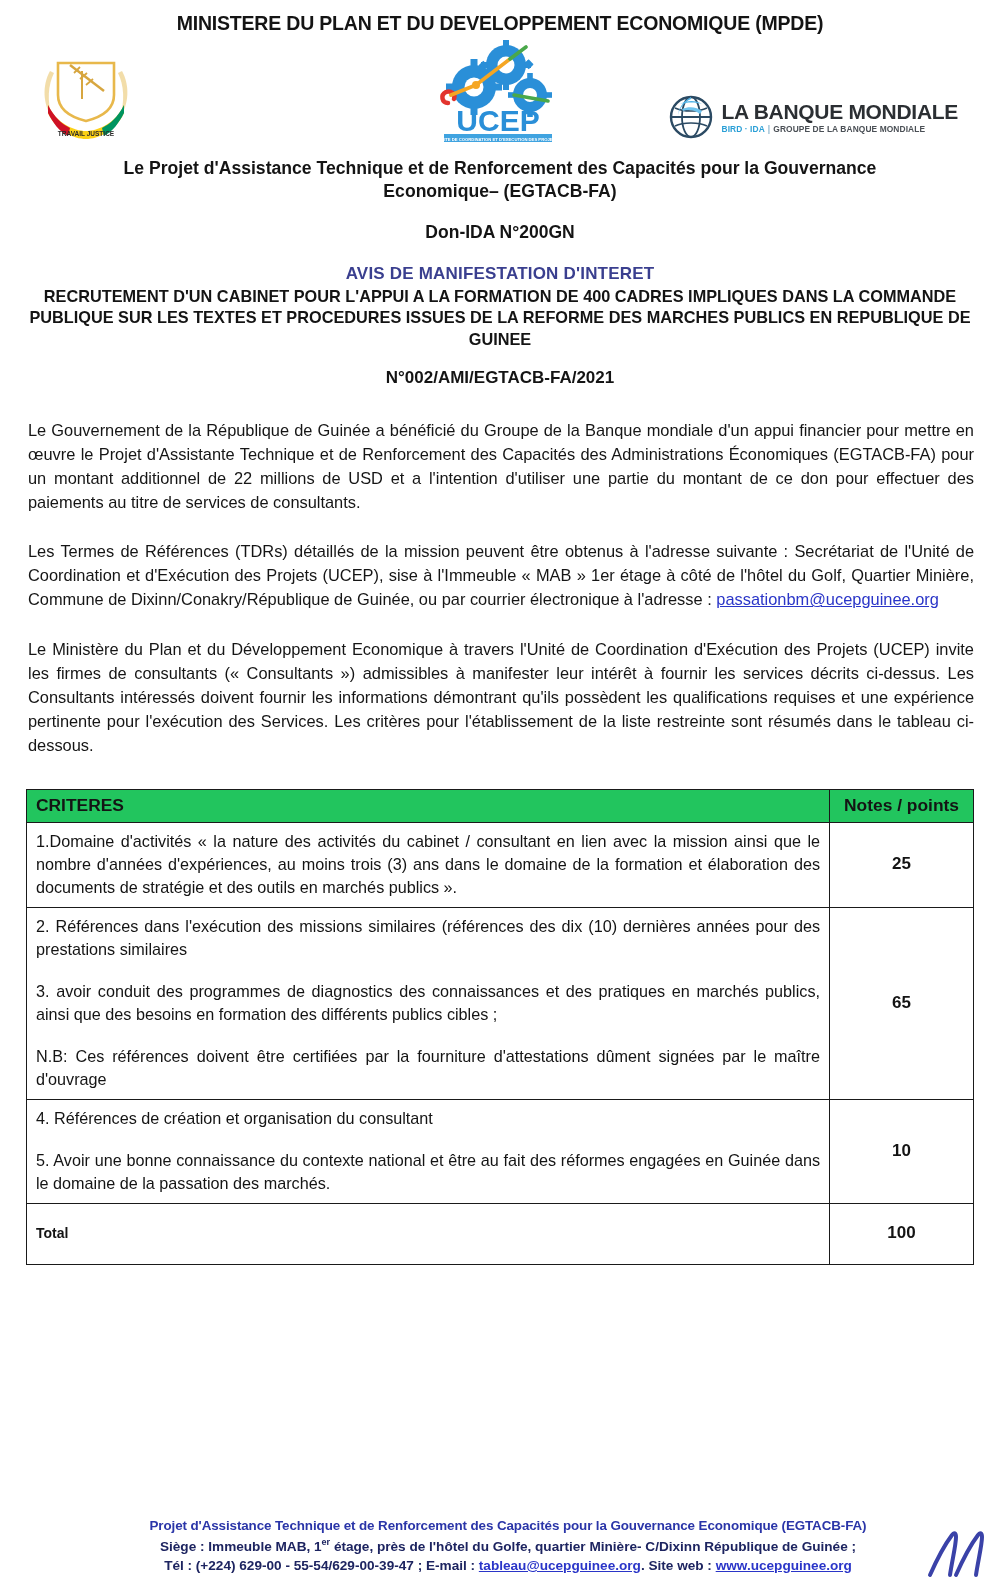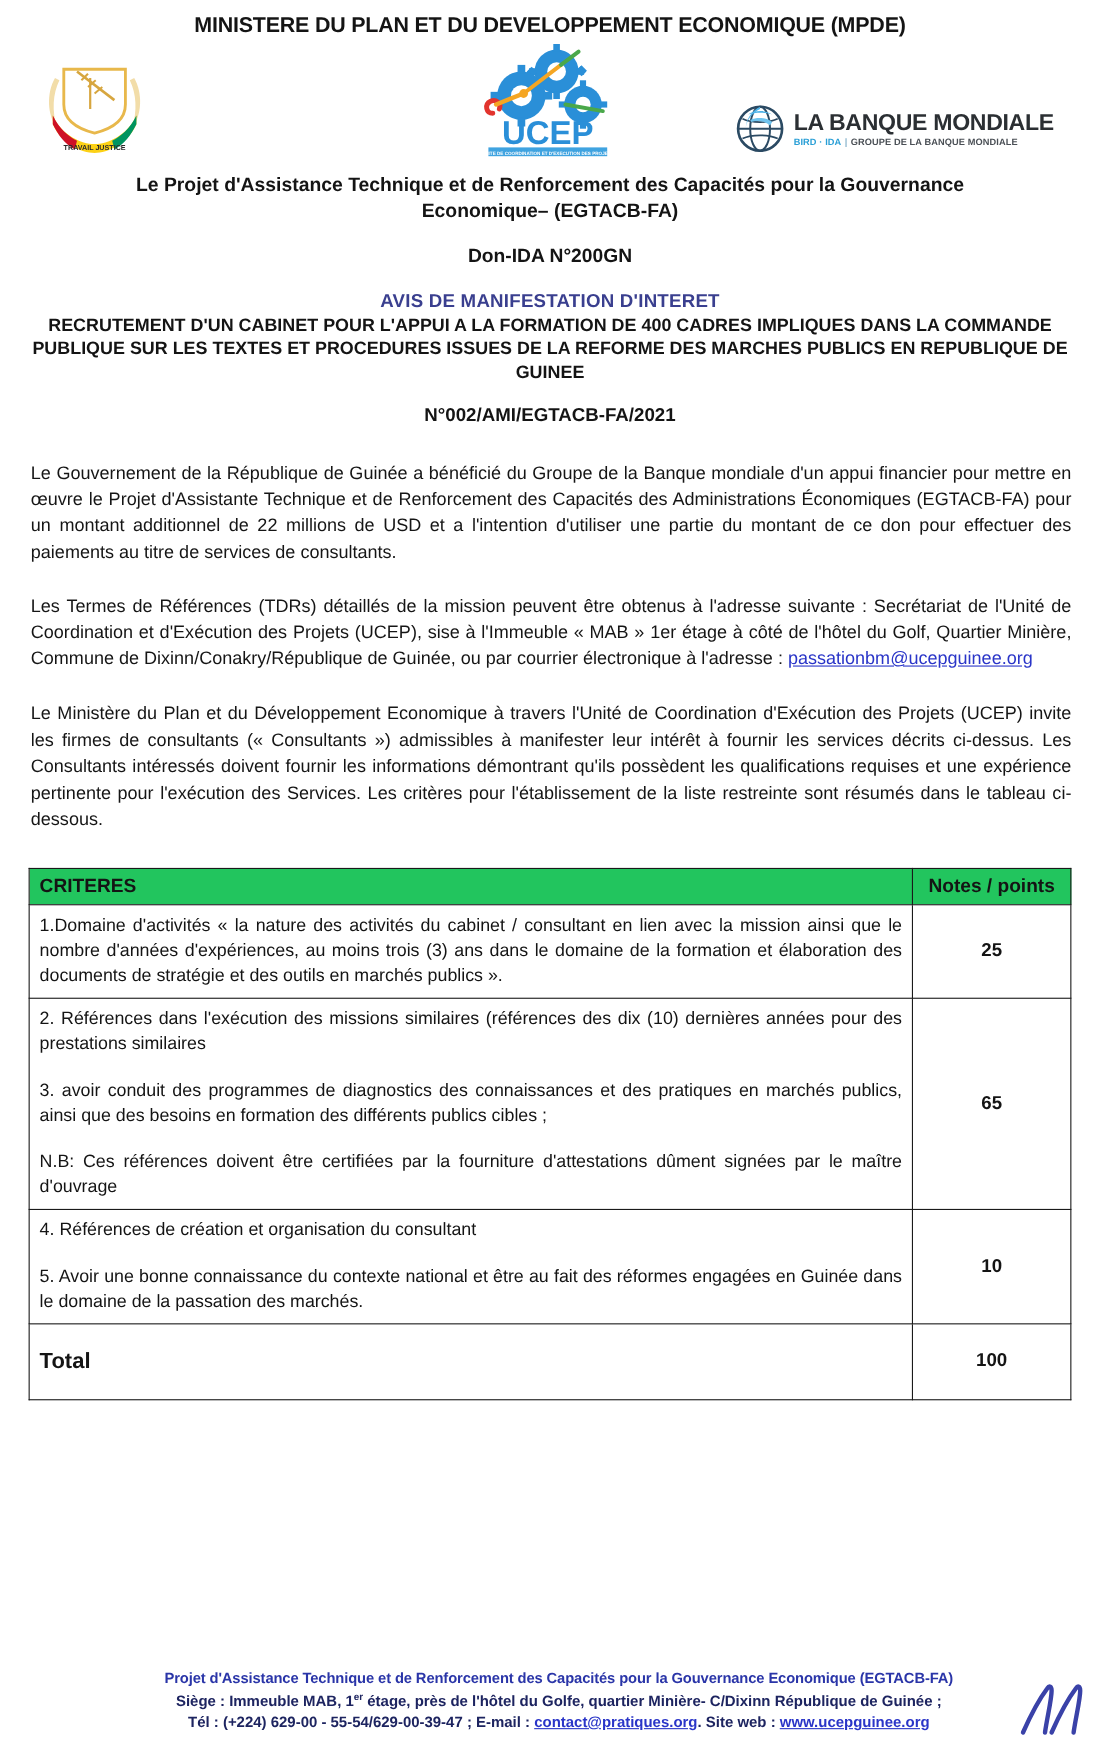--- a/index.html
+++ b/index.html
@@ -144,21 +144,21 @@
   .crit-table thead th.pts{text-align:center;}
   .col-pts{width:144px;}
   td.pts{
     text-align:center;
     font-weight:bold;
     font-size:17px;
   }
   td.crit{text-align:justify;}
   td.crit .blk{margin:0;}
   td.crit .blk + .blk{margin-top:19px;}
-  td.total{font-weight:bold;font-size:20px;padding-top:20px;padding-bottom:20px;}
+  td.total{font-weight:bold;font-size:14px;padding-top:20px;padding-bottom:20px;}
 
   
   .footer{
     position:absolute;
     left:16px;right:0;
     bottom:6px;
     text-align:center;
     color:#2a35a8;
     font-weight:bold;
   }
@@ -333,21 +333,21 @@
       <tr>
         <td class="total">Total</td>
         <td class="pts">100</td>
       </tr>
     </tbody>
   </table>
 
   <div class="footer">
     <div class="f1">Projet d'Assistance Technique et de Renforcement des Capacités pour la Gouvernance Economique (EGTACB-FA)</div>
     <div class="f2"><span>Siège : Immeuble MAB, 1</span><sup>er</sup><span> étage, près de l'hôtel du Golfe, quartier Minière- C/Dixinn République de Guinée ;</span></div>
-    <div class="f3"><span>Tél : (+224) 629-00 - 55-54/629-00-39-47 ; E-mail : </span><a href="#">contact@pratiques.org</a><span>. Site web : </span><a href="#">www.ucepguinee.org</a></div>
+    <div class="f3"><span>Tél : (+224) 629-00 - 55-54/629-00-39-47 ; E-mail : </span><a href="#">tableau@ucepguinee.org</a><span>. Site web : </span><a href="#">www.ucepguinee.org</a></div>
   </div>
 
   <div class="signature">
     <svg viewBox="0 0 78 62" width="78" height="62" aria-hidden="true">
       <path d="M14 58 C22 40 30 26 36 18 C38 15 40 16 40 20 C40 28 36 44 34 58" fill="none" stroke="#3a42a8" stroke-width="4" stroke-linecap="round"></path>
       <path d="M40 58 C48 40 56 26 62 18 C64 15 66 16 66 20 C66 28 62 44 60 58" fill="none" stroke="#3a42a8" stroke-width="4" stroke-linecap="round"></path>
     </svg>
   </div>
 
 </div>

